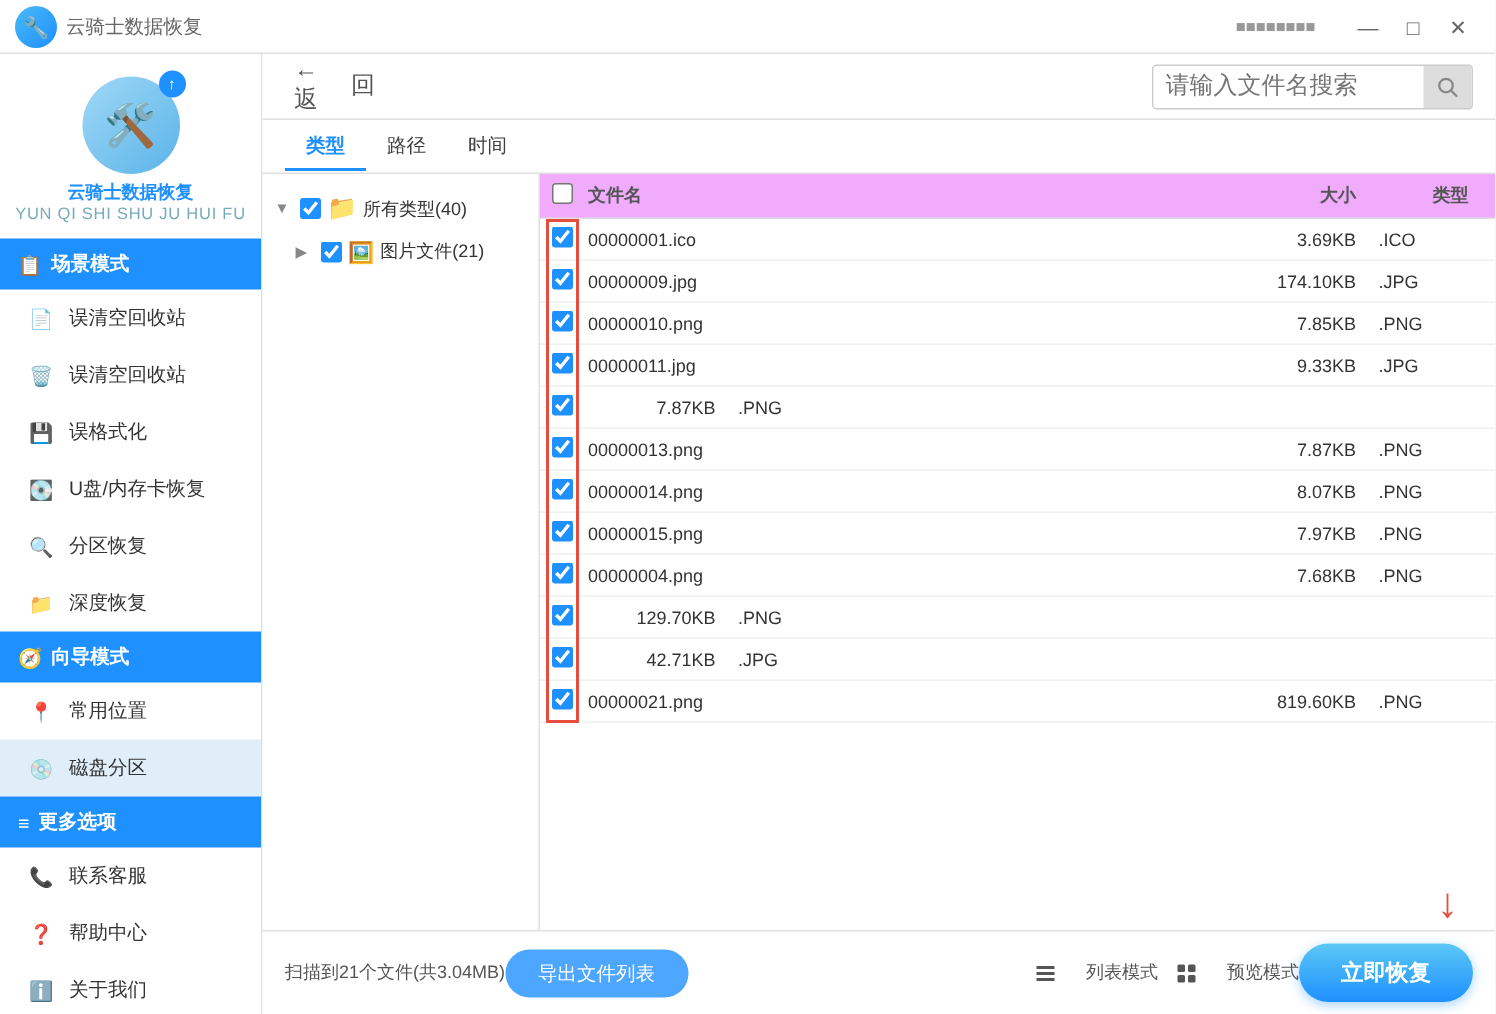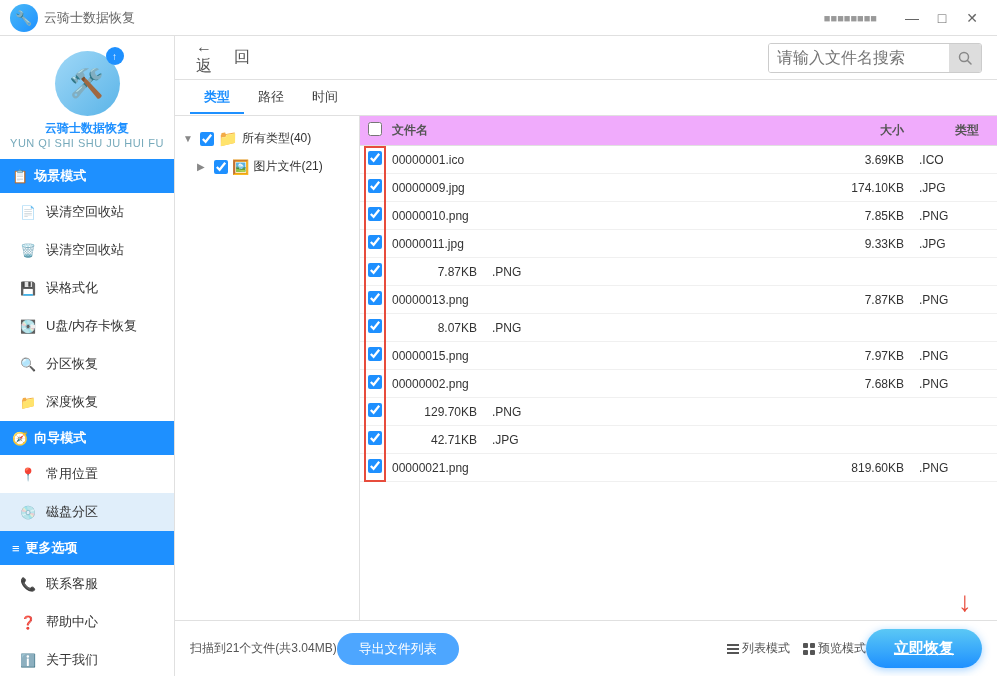--- a/index.html
+++ b/index.html
@@ -54,22 +54,22 @@
     .file-row .col-name { flex: 1; }
     .file-row .col-size { width: 100px; text-align: right; padding-right: 15px; }
     .file-row .col-type { width: 70px; text-align: left; padding-right: 10px; }
     .file-row-checkbox { width: 14px; height: 14px; accent-color: #1e90ff; }
 
     
     .bottom-bar { height: 56px; background: #fff; border-top: 1px solid #e0e0e0; display: flex; align-items: center; padding: 0 15px; justify-content: space-between; }
     .scan-info { font-size: 12px; color: #555; }
     .export-btn { background: #4da6ff; color: #fff; border: none; border-radius: 18px; padding: 7px 22px; font-size: 13px; cursor: pointer; }
     .right-controls { display: flex; align-items: center; gap: 12px; margin-left: auto; }
-    .view-btn { display: flex; align-items: center; gap: 2px; font-size: 12px; color: #555; cursor: pointer; }
-    .recover-btn { background: linear-gradient(180deg, #5bc8f5, #1e90ff); color: #fff; border: none; border-radius: 22px; padding: 10px 28px; font-size: 15px; font-weight: bold; cursor: pointer; box-shadow: 0 2px 8px rgba(30,144,255,0.4); position: relative; text-decoration: underline; }
+    .view-btn { display: flex; align-items: center; gap: 20px; font-size: 12px; color: #555; cursor: pointer; }
+    .recover-btn { background: linear-gradient(180deg, #5bc8f5, #1e90ff); color: #fff; border: none; border-radius: 22px; padding: 10px 28px; font-size: 15px; font-weight: bold; cursor: pointer; box-shadow: 0 2px 8px rgba(30,144,255,0.4); position: relative; }
   </style>
 </head>
 <body>
 
 <div class="titlebar">
 
   <div style="width:28px;height:28px;background:linear-gradient(135deg,#4ab9f7,#1e90ff);border-radius:50%;margin-right:6px;display:flex;align-items:center;justify-content:center;">
     <span style="color:#fff;font-size:14px;">🔧</span>
   </div>
   <span style="font-size:13px;color:#666;flex:1;">云骑士数据恢复</span>
@@ -240,32 +240,33 @@
             <div class="col-type">.PNG</div>
           </div>
           <div class="file-row">
             <div class="col-check"><input type="checkbox" class="file-row-checkbox" checked="" style=""></div>
             <div class="col-name">00000013.png</div>
             <div class="col-size">7.87KB</div>
             <div class="col-type">.PNG</div>
           </div>
           <div class="file-row">
             <div class="col-check"><input type="checkbox" class="file-row-checkbox" checked="" style=""></div>
+            <div class="col-name">00000014.png</div>
             <div class="col-size">8.07KB</div>
             <div class="col-type">.PNG</div>
           </div>
           <div class="file-row">
             <div class="col-check"><input type="checkbox" class="file-row-checkbox" checked="" style=""></div>
             <div class="col-name">00000015.png</div>
             <div class="col-size">7.97KB</div>
             <div class="col-type">.PNG</div>
           </div>
           <div class="file-row">
             <div class="col-check"><input type="checkbox" class="file-row-checkbox" checked="" style=""></div>
-            <div class="col-name">00000002.png</div>
+            <div class="col-name">00000004.png</div>
             <div class="col-size">7.68KB</div>
             <div class="col-type">.PNG</div>
           </div>
           <div class="file-row">
             <div class="col-check"><input type="checkbox" class="file-row-checkbox" checked="" style=""></div>
             <div class="col-size">129.70KB</div>
             <div class="col-type">.PNG</div>
           </div>
           <div class="file-row">
             <div class="col-check"><input type="checkbox" class="file-row-checkbox" checked="" style=""></div>

